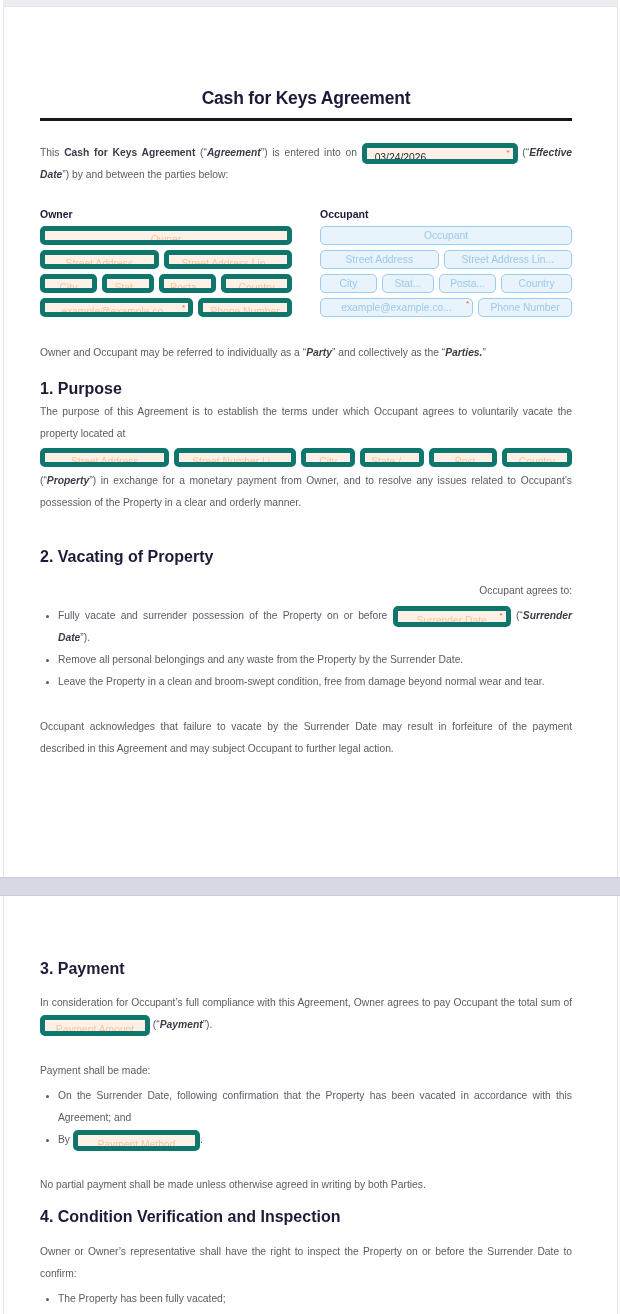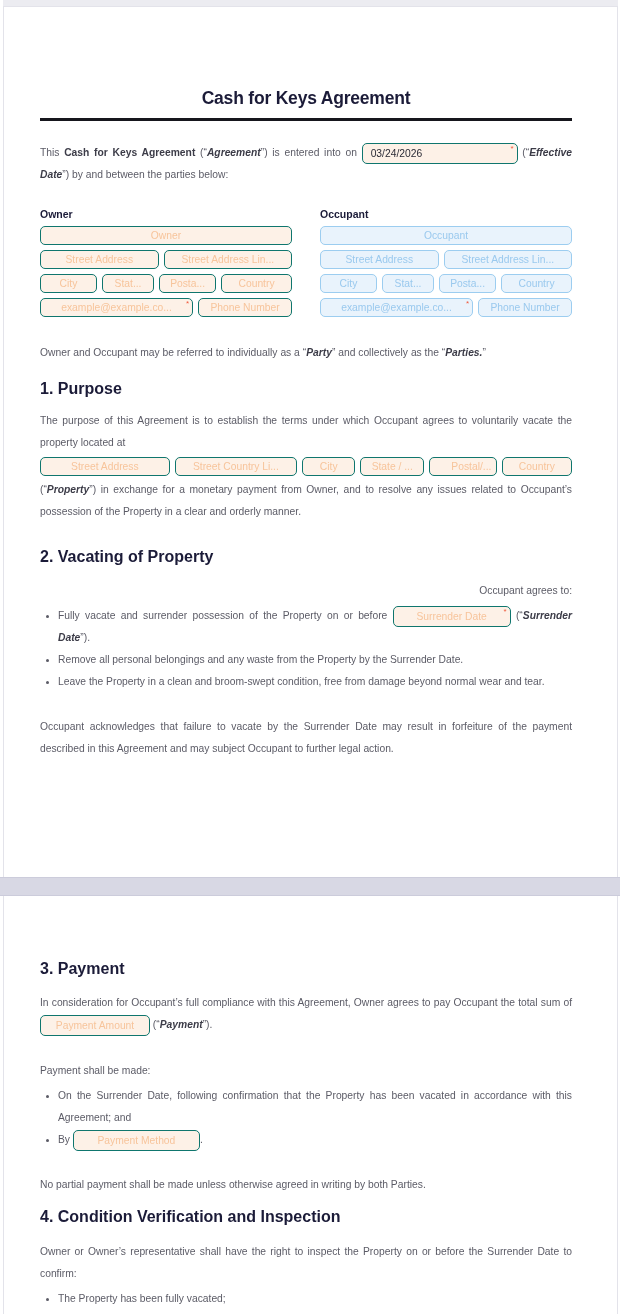--- a/index.html
+++ b/index.html
@@ -94,21 +94,21 @@
     text-align: center;
     line-height: 18px;
     height: 19px;
     overflow: hidden;
     white-space: nowrap;
     text-overflow: ellipsis;
     padding: 0 4px;
   }
   .field.orange {
     background: #fdf1e7;
-    border: 1px solid #0f766e;
+    border: 5px solid #0f766e;
     color: #f7c49b;
   }
   .field.blue {
     background: #e9f3fc;
     border: 1px solid #9ccdf0;
     color: #9ac9ee;
   }
   .field.filled {
     color: #2a2a35;
     text-align: left;
@@ -207,24 +207,24 @@
   </div>
 
   <div class="content" style="top:342px;">
     <p class="body" style="text-align:left;">
       <span>Owner and Occupant may be referred to individually as a “</span><span class="bi">Party</span><span>” and collectively as the “</span><span class="bi">Parties.</span><span>”</span>
     </p>
   </div>
 
   <div class="content" style="top:380px;">
     <h3 class="section">1. Purpose</h3>
-    <p class="body" style="margin-top:12px;">The purpose of this Agreement is to establish the terms under which Occupant agrees to voluntarily vacate the property located at</p>
+    <p class="body" style="margin-top:3px;">The purpose of this Agreement is to establish the terms under which Occupant agrees to voluntarily vacate the property located at</p>
     <div class="addr-row" style="margin-top:3px;">
       <span class="field orange" style="width:137px;">Street Address</span>
-      <span class="field orange" style="width:129px;">Street Country Li...</span>
+      <span class="field orange" style="width:129px;">Street Number Li...</span>
       <span class="field orange" style="width:56px;">City</span>
       <span class="field orange" style="width:67px;">State / ...</span>
       <span class="field orange" style="width:70px;padding-left:21px;">Postal/...</span>
       <span class="field orange" style="width:74px;">Country</span>
     </div>
     <p class="body" style="margin-top:3px;">
       <span>(“</span><span class="bi">Property</span><span>”) in exchange for a monetary payment from Owner, and to resolve any issues related to Occupant’s possession of the Property in a clear and orderly manner.</span>
     </p>
   </div>
 

